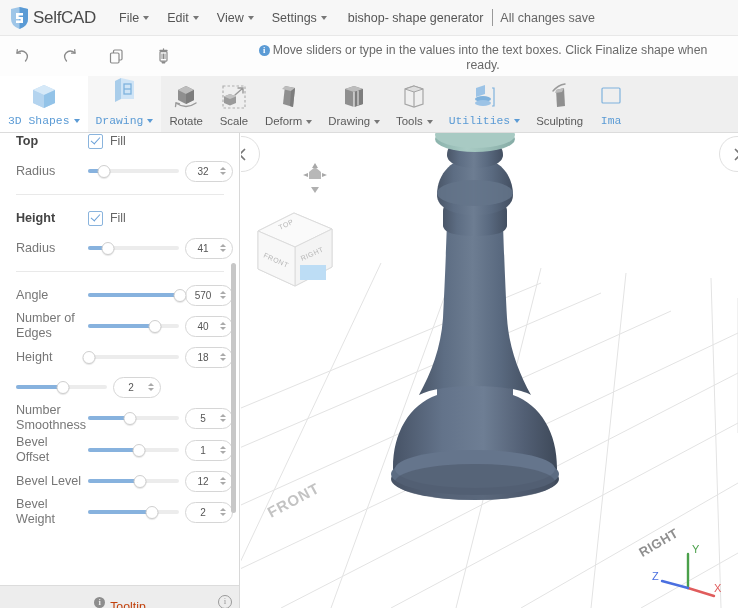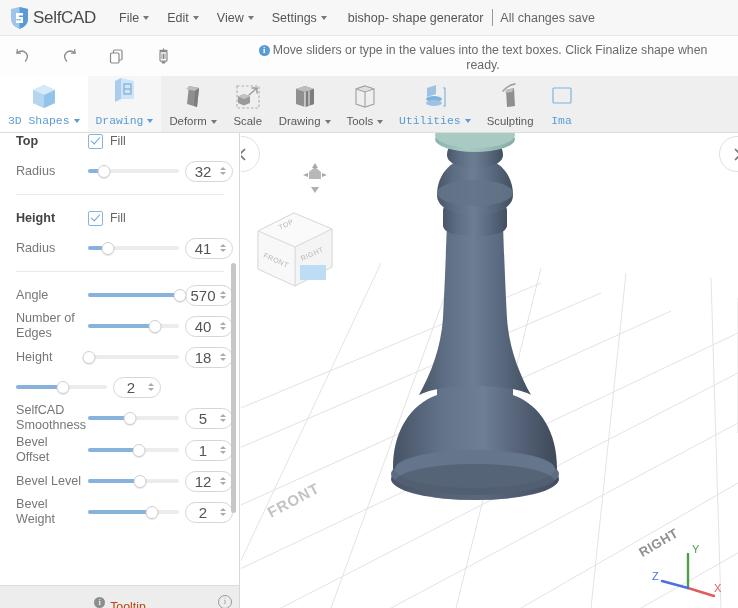--- a/index.html
+++ b/index.html
@@ -281,21 +281,21 @@
     border-radius: 11px;
     background: #fff;
     display: flex;
     align-items: center;
     flex-shrink: 0;
     box-sizing: border-box;
   }
   .stepper-val {
     flex: 1;
     text-align: center;
-    font-size: 15px;
+    font-size: 10px;
     color: #555;
     padding-left: 4px;
   }
   .stepper-arrows {
     width: 13px;
     display: flex;
     flex-direction: column;
     align-items: center;
     justify-content: center;
     gap: 2px;
@@ -489,42 +489,54 @@
           <path d="M6 6 L12 3 L12 24 L6 27 Z" fill="#a9cdea"></path>
           <path d="M12 3 L25 6 L25 24 L12 24 Z" fill="#cfe4f6"></path>
           <rect x="15" y="9" width="7" height="10" fill="none" stroke="#7fb2dd" stroke-width="1.3"></rect>
           <path d="M15 14 L22 14" stroke="#7fb2dd" stroke-width="1.3"></path>
         </svg>
       </div>
       <div class="ribbon-label blue"><span>Drawing</span><i class="caret" style="border-top-color:#5b9bd5"></i></div>
     </div>
 
 
-
     <div class="ribbon-item">
       <div class="ribbon-icon">
         <svg width="30" height="30" viewBox="0 0 30 30">
-          <path d="M11 4 L21 6 L19 25 L9 22 Z" fill="#8f8f8f"></path>
-          <path d="M11 4 L21 6 L17 9 L8 7 Z" fill="#bdbdbd"></path>
-          <path d="M17 9 L21 6 L19 25 L16 24 Z" fill="#7d7d7d"></path>
+          <path d="M15 4 L23 8 L23 18 L15 22 L7 18 L7 8 Z" fill="#8f8f8f"></path>
+          <path d="M15 4 L23 8 L15 12 L7 8 Z" fill="#bdbdbd"></path>
+          <path d="M15 12 L23 8 L23 18 L15 22 Z" fill="#7d7d7d"></path>
+          <path d="M5 21 Q15 28 25 21" stroke="#9a9a9a" stroke-width="1.4" fill="none" stroke-linecap="round"></path>
+          <path d="M5 21 L4.5 24.5 M5 21 L8.3 21.8" stroke="#9a9a9a" stroke-width="1.4" fill="none" stroke-linecap="round"></path>
         </svg>
       </div>
-      <div class="ribbon-label"><span>Deform</span><i class="caret"></i></div>
+      <div class="ribbon-label">Rotate</div>
     </div>
 
     <div class="ribbon-item">
       <div class="ribbon-icon">
         <svg width="30" height="30" viewBox="0 0 30 30">
           <rect x="4" y="4" width="22" height="22" fill="none" stroke="#b0b0b0" stroke-width="1.2" stroke-dasharray="2.5,2"></rect>
           <path d="M11 12 L17 14.5 L17 21 L11 23.5 L5 21 L5 14.5 Z" fill="#9a9a9a"></path>
           <path d="M11 12 L17 14.5 L11 17 L5 14.5 Z" fill="#c2c2c2"></path>
           <path d="M16 13 L24 6 M19 6 L24 6 L24 11" stroke="#9a9a9a" stroke-width="1.4" fill="none" stroke-linecap="round"></path>
         </svg>
       </div>
       <div class="ribbon-label">Scale</div>
+    </div>
+
+    <div class="ribbon-item">
+      <div class="ribbon-icon">
+        <svg width="30" height="30" viewBox="0 0 30 30">
+          <path d="M11 4 L21 6 L19 25 L9 22 Z" fill="#8f8f8f"></path>
+          <path d="M11 4 L21 6 L17 9 L8 7 Z" fill="#bdbdbd"></path>
+          <path d="M17 9 L21 6 L19 25 L16 24 Z" fill="#7d7d7d"></path>
+        </svg>
+      </div>
+      <div class="ribbon-label"><span>Deform</span><i class="caret"></i></div>
     </div>
 
     <div class="ribbon-item">
       <div class="ribbon-icon">
         <svg width="30" height="30" viewBox="0 0 30 30">
           <path d="M15 4 L24 7 L24 22 L15 25 L6 22 L6 7 Z" fill="#8f8f8f"></path>
           <path d="M15 4 L24 7 L15 10 L6 7 Z" fill="#bdbdbd"></path>
           <path d="M15 10 L24 7 L24 22 L15 25 Z" fill="#7d7d7d"></path>
           <path d="M15 10 L15 25" stroke="#efefef" stroke-width="1.2"></path>
           <path d="M19 8.6 L19 23.5" stroke="#efefef" stroke-width="1"></path>
@@ -691,21 +703,21 @@
           <div class="stepper">
             <div class="stepper-val">2</div>
             <div class="stepper-arrows">
               <div class="st-up"></div>
               <div class="st-dn"></div>
             </div>
           </div>
         </div>
 
         <div class="row">
-          <div class="row-label">SelfCAD Smoothness</div>
+          <div class="row-label">Number Smoothness</div>
           <div class="slider">
             <div class="slider-track"></div>
             <div class="slider-fill" style="width:45%"></div>
             <div class="slider-knob" style="left:45%"></div>
           </div>
           <div class="stepper">
             <div class="stepper-val">5</div>
             <div class="stepper-arrows">
               <div class="st-up"></div>
               <div class="st-dn"></div>

